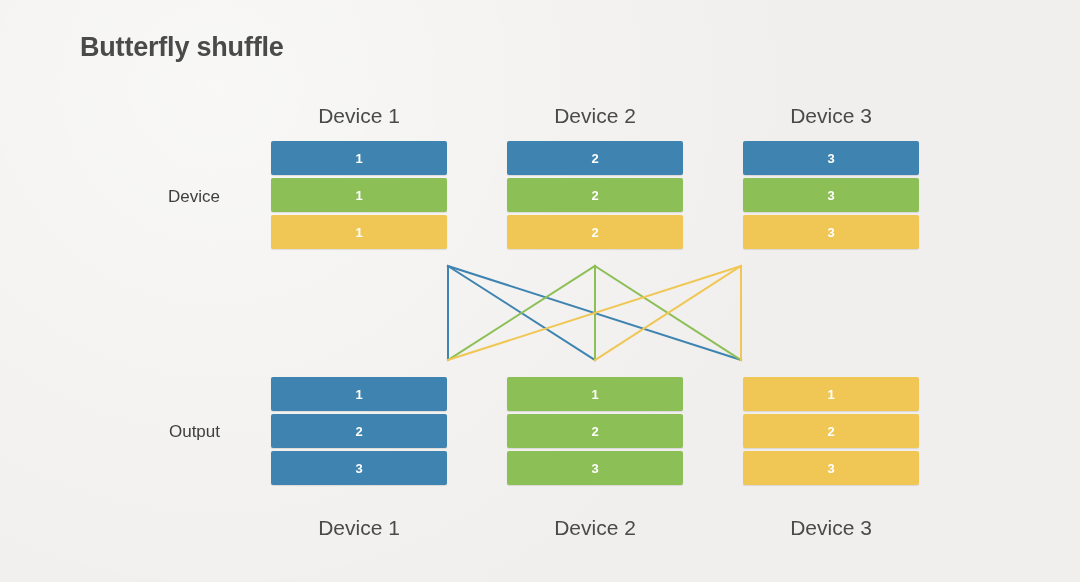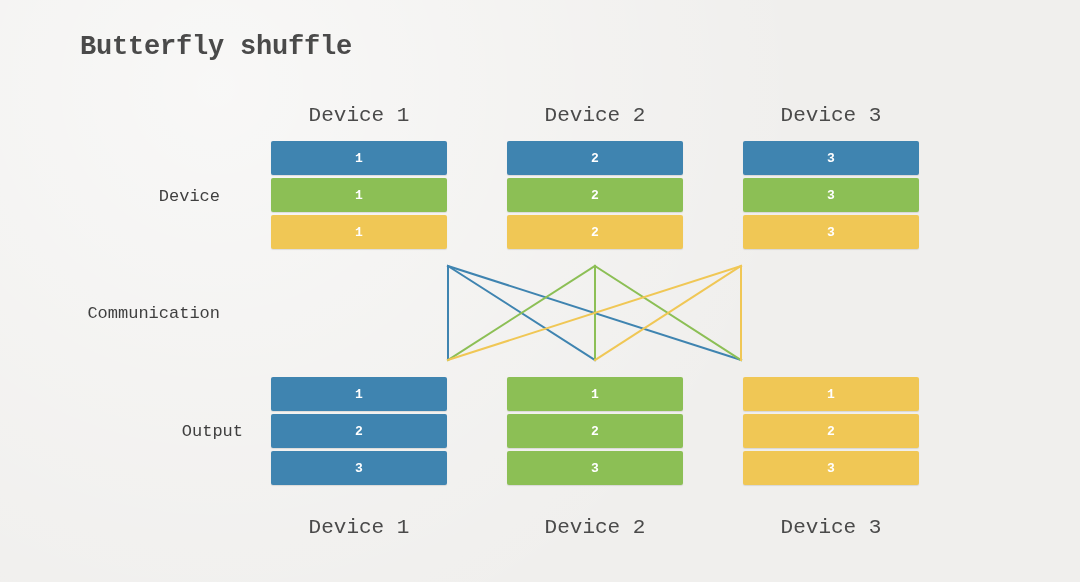--- a/index.html
+++ b/index.html
@@ -16,21 +16,20 @@
   }
 
   #stage {
     position: absolute;
     left: 0; top: 0;
     width: 1080px;
     height: 582px;
     background:
       radial-gradient(circle at 20% 15%, rgba(255,255,255,0.55), rgba(255,255,255,0) 60%),
       #f0efed;
-    font-family: Liberation Mono, monospace;
   }
 
   .title {
     position: absolute;
     left: 80px;
     top: 32px;
     font-size: 27px;
     font-weight: bold;
     color: #4a4a4a;
     letter-spacing: -0.2px;
@@ -50,21 +49,21 @@
   
   .row-label {
     position: absolute;
     right: 862px; 
     font-size: 17px;
     color: #3f3f3f;
     white-space: nowrap;
   }
   .row-label.input      { left: 0;  top: 187px;  width: 220px; text-align: right; }
   .row-label.comm       { left: 0;  top: 304px;  width: 220px; text-align: right; }
-  .row-label.output     { left: 0;  top: 422px;  width: 220px; text-align: right; padding-left: 23px; }
+  .row-label.output     { left: 0;  top: 422px;  width: 220px; text-align: right; }
 
   
   .block {
     position: absolute;
     width: 176px;
   }
   .bar {
     height: 34px;
     margin-bottom: 3px;
     border-radius: 2px;
@@ -97,21 +96,20 @@
 
 <div id="stage">
 
   <div class="title">Butterfly shuffle</div>
 
   <div class="dev-label" style="left:271px; top:104px;">Device 1</div>
   <div class="dev-label" style="left:507px; top:104px;">Device 2</div>
   <div class="dev-label" style="left:743px; top:104px;">Device 3</div>
 
   <div class="row-label input">Device</div>
-  <div class="row-label comm">Communication</div>
   <div class="row-label output">Output</div>
 
   <div class="block" style="left:271px; top:141px;">
     <div class="bar c-blue">1</div>
     <div class="bar c-green">1</div>
     <div class="bar c-yellow">1</div>
   </div>
   <div class="block" style="left:507px; top:141px;">
     <div class="bar c-blue">2</div>
     <div class="bar c-green">2</div>

